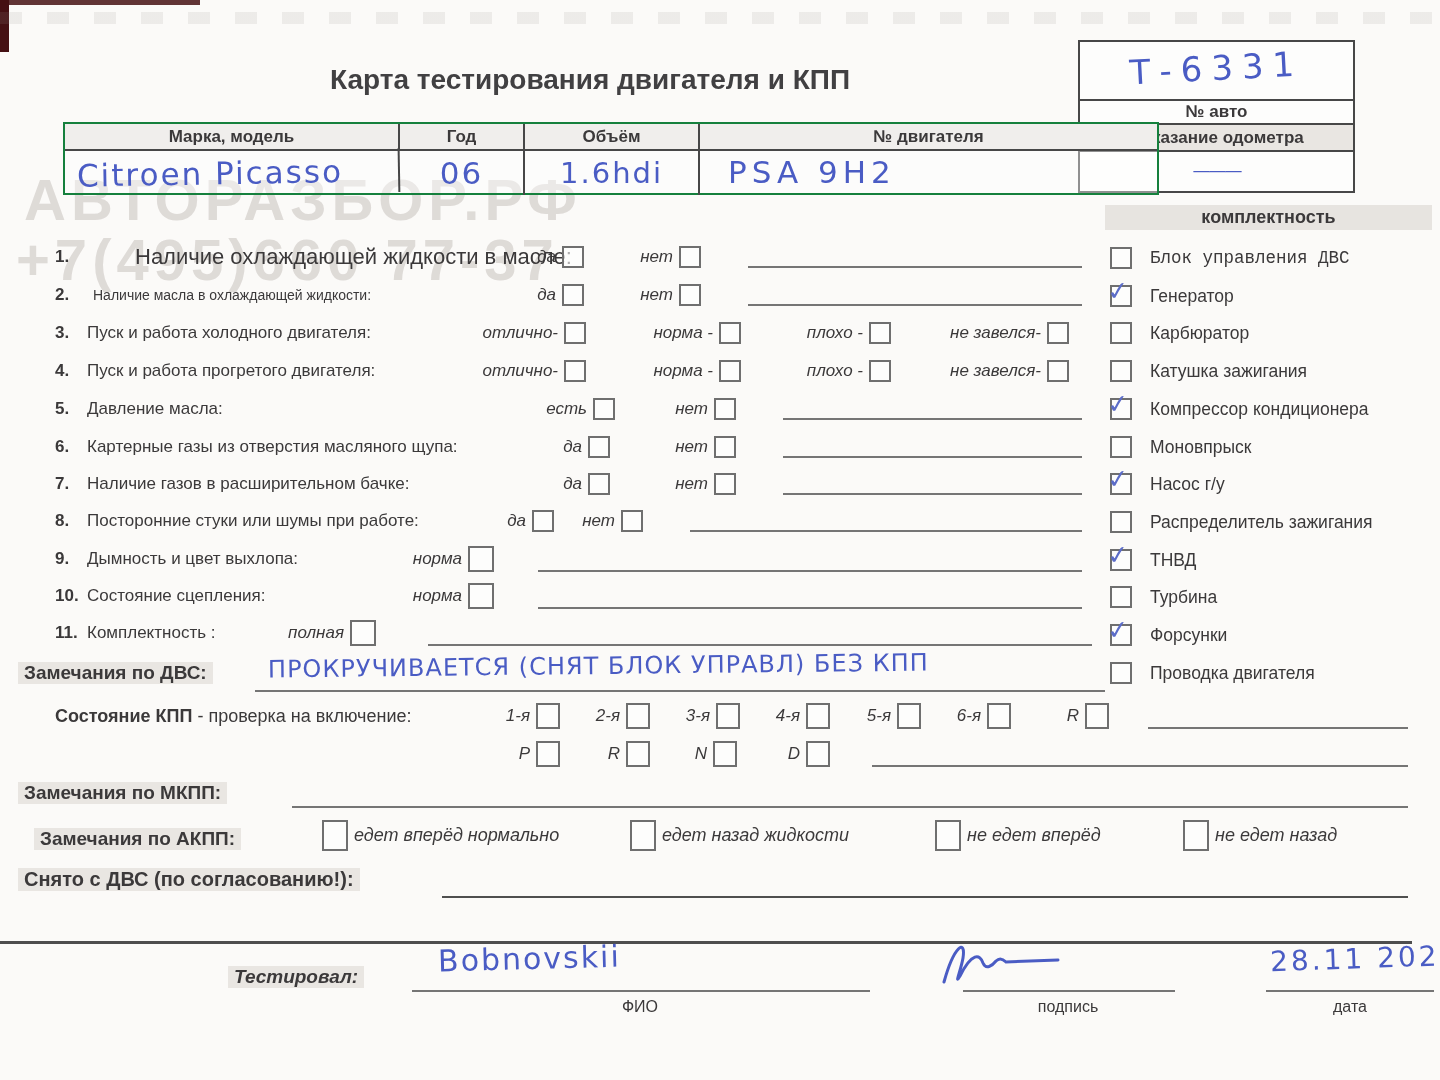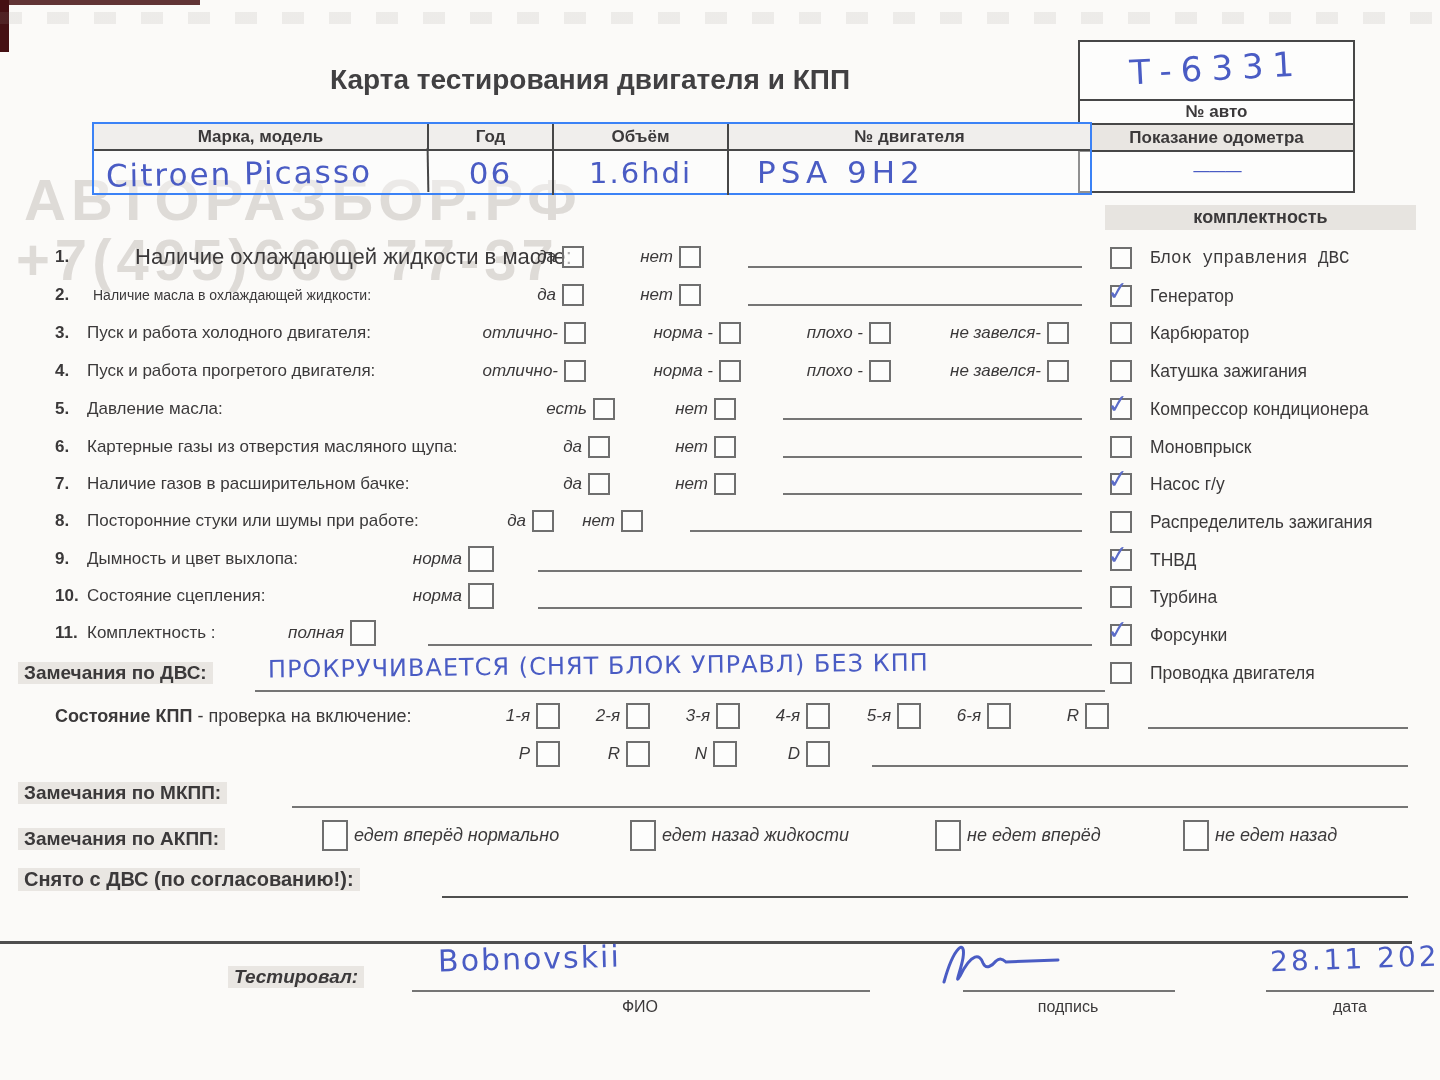--- a/index.html
+++ b/index.html
@@ -34,36 +34,36 @@
 
   <div class="abs z" style="left:240px;top:64px;width:700px;text-align:center;font-size:28px;font-weight:bold;color:#414042;">Карта тестирования двигателя  и КПП</div>
 
   <div class="abs z" style="left:1078px;top:40px;width:277px;height:153px;border:2px solid #474747;box-sizing:border-box;background:rgba(255,255,255,.5);">
     <div class="hand" style="height:57px;font-size:34px;letter-spacing:9px;text-align:center;line-height:52px;transform:rotate(-3deg);">Т-6331</div>
     <div style="height:24px;border-top:2px solid #474747;font-weight:bold;font-size:17px;text-align:center;line-height:22px;box-sizing:border-box;">№ авто</div>
     <div style="height:27px;border-top:2px solid #474747;font-weight:bold;font-size:17px;text-align:center;line-height:25px;background:#e9e6e2;box-sizing:border-box;">Показание одометра</div>
     <div class="hand" style="height:41px;border-top:2px solid #474747;font-size:18px;text-align:center;line-height:36px;letter-spacing:-2px;box-sizing:border-box;">———</div>
   </div>
 
-  <div class="abs z" style="left:92px;top:122px;width:1000px;height:73px;border:2px solid #3b82f6;box-sizing:border-box;background:rgba(255,255,255,.4);">
+  <div class="abs z" style="left:63px;top:122px;width:1096px;height:73px;border:2px solid #15803d;box-sizing:border-box;background:rgba(255,255,255,.4);">
     <div style="display:flex;height:27px;border-bottom:2px solid #474747;box-sizing:border-box;background:#f0eeec;">
       <div style="width:335px;border-right:2px solid #474747;font-weight:bold;font-size:17px;text-align:center;line-height:25px;box-sizing:border-box;">Марка, модель</div>
       <div style="width:125px;border-right:2px solid #474747;font-weight:bold;font-size:17px;text-align:center;line-height:25px;box-sizing:border-box;">Год</div>
       <div style="width:175px;border-right:2px solid #474747;font-weight:bold;font-size:17px;text-align:center;line-height:25px;box-sizing:border-box;">Объём</div>
       <div style="flex:1;font-weight:bold;font-size:17px;text-align:center;line-height:25px;">№ двигателя</div>
     </div>
     <div style="display:flex;height:44px;">
       <div class="hand" style="width:335px;border-right:2px solid #474747;font-size:31px;line-height:44px;padding-left:12px;transform:rotate(-1deg);box-sizing:border-box;">Citroen Picasso</div>
       <div class="hand" style="width:125px;border-right:2px solid #474747;font-size:31px;line-height:44px;text-align:center;box-sizing:border-box;">06</div>
       <div class="hand" style="width:175px;border-right:2px solid #474747;font-size:29px;line-height:44px;text-align:center;box-sizing:border-box;">1.6hdi</div>
       <div class="hand" style="flex:1;font-size:31px;line-height:42px;padding-left:28px;letter-spacing:5px;">PSA 9H2</div>
     </div>
   </div>
 
-  <div class="abs z" style="left:1105px;top:205px;width:295px;background:#e7e4e0;text-align:center;font-weight:bold;font-size:18px;padding:2px 8px;">
+  <div class="abs z" style="left:1105px;top:205px;width:295px;background:#e7e4e0;text-align:center;font-weight:bold;font-size:18px;padding:2px 16px;">
     <span>комплектность</span>
   </div>
 
   <div id="engine-rows" class="abs z" style="left:0;top:0;">
       <div style="position: absolute; left: 55px; top: 246px; width: 1340px; height: 22px;">
         <span class="num" style="position: absolute; left: 0px; font-size: 17px; line-height: 22px;">1.</span>
         <span style="position: absolute; left: 32px; font-size: 22px; line-height: 22px; margin-left: 48px;">Наличие охлаждающей жидкости в масле:</span>
         <span class="opt-label" style="left: 335px; width: 166px; line-height: 22px;">да</span>
         <div class="cb" style="left: 507px; top: 0px; width: 22px; height: 22px;"></div>
         <span class="opt-label" style="left: 452px; width: 166px; line-height: 22px;">нет</span>
@@ -249,21 +249,21 @@
         <div class="cb" style="left: 658px; top: 0px; width: 24px; height: 26px;"></div>
         <span class="opt-label" style="left: 685px; width: 60px; line-height: 26px; font-size: 17px;">D</span>
         <div class="cb" style="left: 751px; top: 0px; width: 24px; height: 26px;"></div>
         <div class="line" style="left: 817px; top: 0px; width: 536px; height: 24px;"></div>
       </div>
     </div>
 
   <div class="abs z section-label hl" style="left:18px;top:782px;">Замечания по МКПП:</div>
   <div class="line z" style="left:292px;top:782px;width:1116px;height:24px;"></div>
 
-  <div class="abs z section-label hl" style="left:18px;top:828px;">Замечания по АКПП:</div>
+  <div class="abs z section-label hl" style="left:34px;top:828px;">Замечания по АКПП:</div>
   <div id="akpp-options" class="abs z" style="left:0;top:0;">
       <div style="position: absolute; left: 322px; top: 820px; height: 31px;">
         <div class="cb" style="left: 0px; top: 0px; width: 26px; height: 31px;"></div>
         <span style="position: absolute; left: 32px; font-size: 18px; font-style: italic; line-height: 31px; white-space: nowrap;">едет вперёд нормально</span>
       </div>
       <div style="position: absolute; left: 630px; top: 820px; height: 31px;">
         <div class="cb" style="left: 0px; top: 0px; width: 26px; height: 31px;"></div>
         <span style="position: absolute; left: 32px; font-size: 18px; font-style: italic; line-height: 31px; white-space: nowrap;">едет назад жидкости</span>
       </div>
       <div style="position: absolute; left: 935px; top: 820px; height: 31px;">

